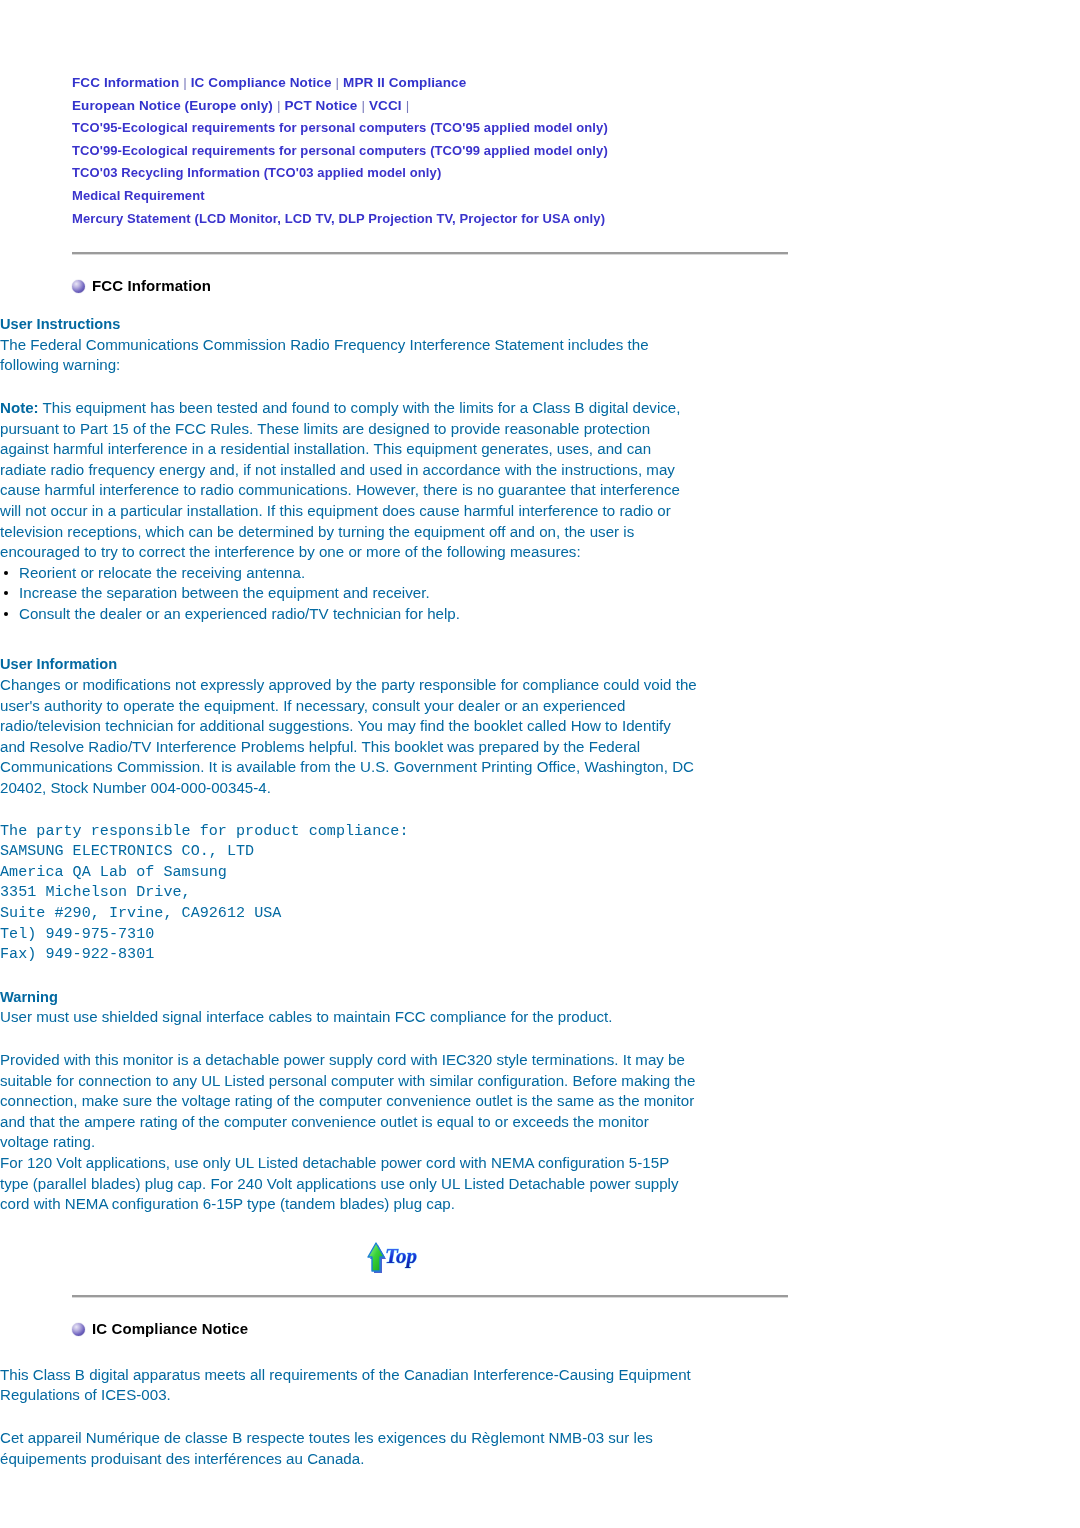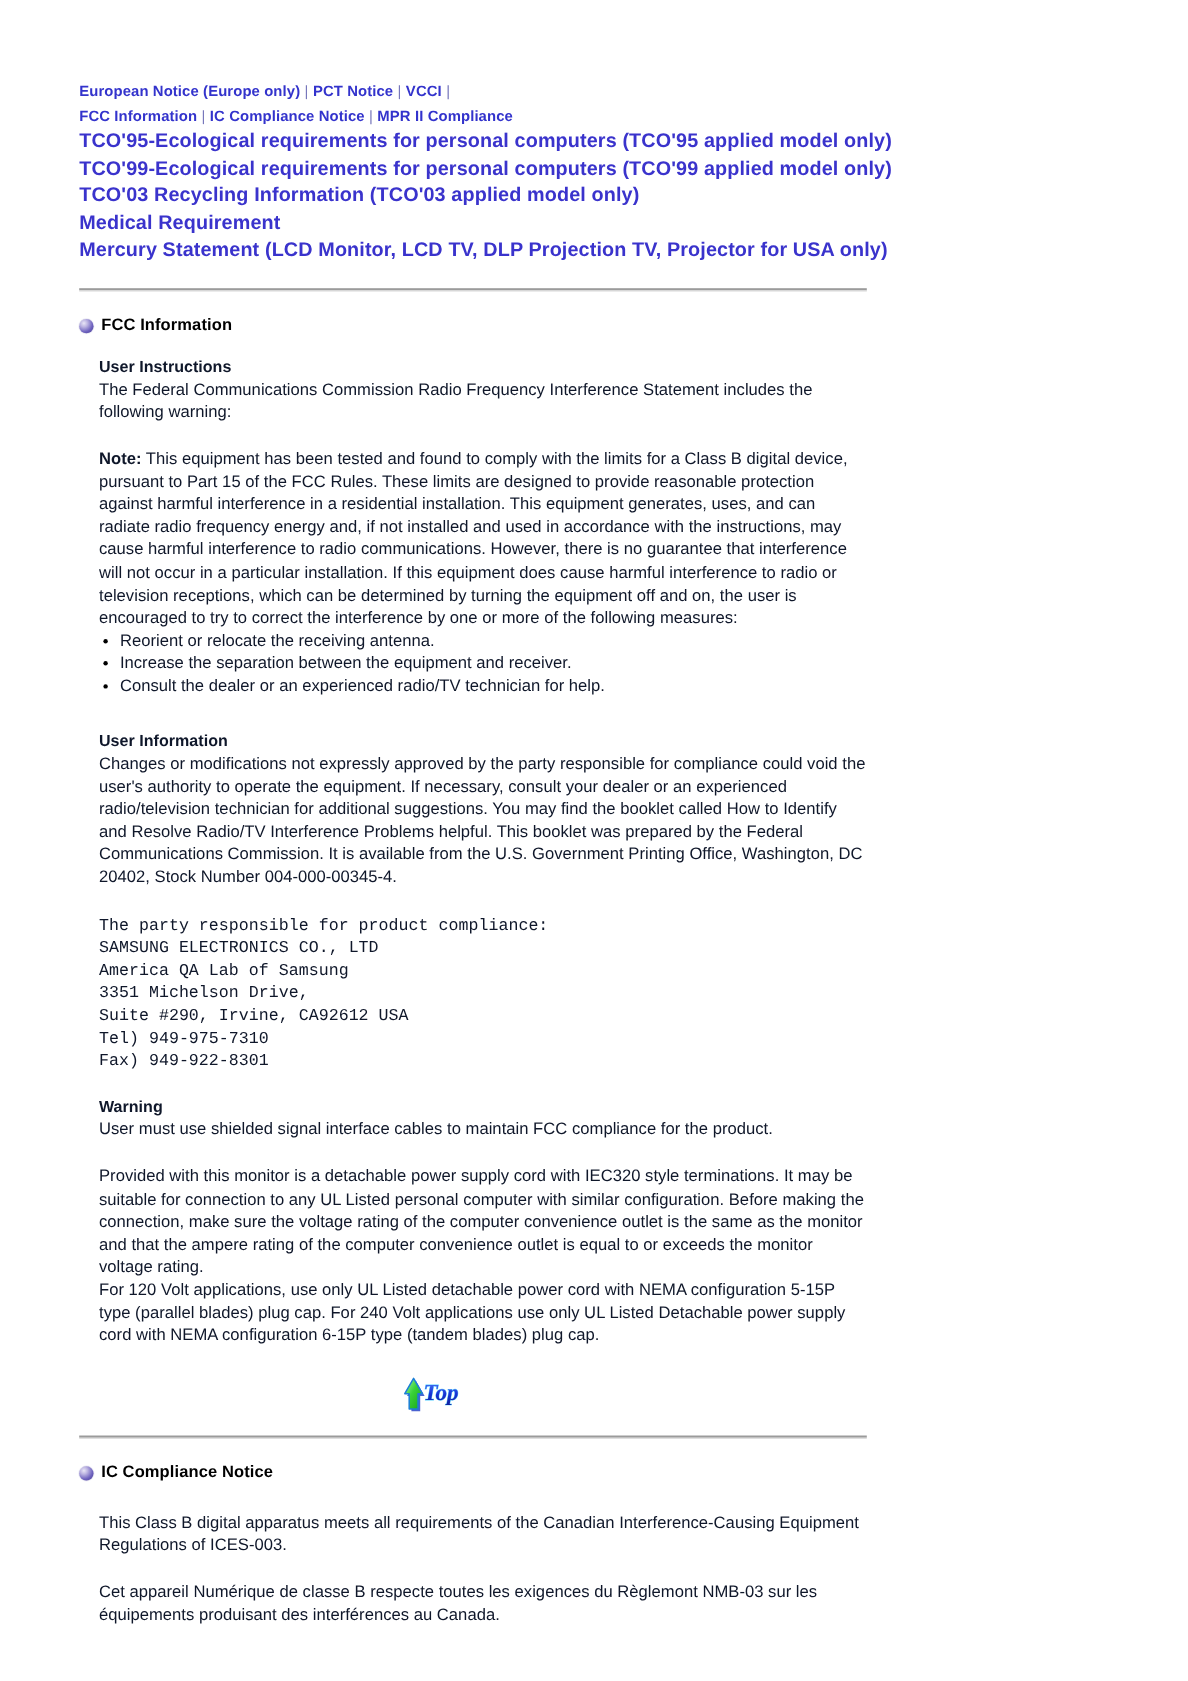--- a/index.html
+++ b/index.html
@@ -37,21 +37,21 @@
     text-decoration: none;
     font-weight: bold;
     letter-spacing: 0.1px;
   }
   .nav .sep {
     color: #7777bb;
     font-weight: normal;
     padding: 0 4px;
   }
   .nav-row.small a {
-    font-size: 18px;
+    font-size: 13px;
     font-weight: bold;
     color: #3a33cc;
   }
 
   
   hr.rule {
     border: none;
     border-top: 2px solid #9b9b9b;
     border-bottom: 1px solid #d8d8d8;
     height: 0;
@@ -78,25 +78,24 @@
     flex: 0 0 13px;
     background:
       radial-gradient(circle at 33% 30%, #e9e6f6 0%, #bdb5e2 26%, #6f63bf 62%, #443a8e 100%);
     box-shadow: 0 0 1px rgba(90,80,160,0.8);
     position: relative;
     top: 1px;
   }
 
   
   .body-block {
-    margin-left: 90px;
     width: 700px;
     font-size: 15.1px;
     line-height: 20.6px;
-    color: #0f172a;
+    color: #0369a1;
     letter-spacing: 0.02px;
   }
   .body-block p {
     margin: 0;
   }
   .sub-head {
     font-weight: bold;
     font-size: 14.6px;
     margin: 0;
   }
@@ -140,25 +139,25 @@
   .top-btn svg { display: block; }
 </style>
 </head>
 <body>
 
 <div class="page">
 
   <div class="nav">
 
     <div class="nav-row">
+      <a href="#">FCC Information</a><span class="sep">|</span><a href="#">IC Compliance Notice</a><span class="sep">|</span><a href="#">MPR II Compliance</a>
+    </div>
+
+    <div class="nav-row">
       <a href="#">European Notice (Europe only)</a><span class="sep">|</span><a href="#">PCT Notice</a><span class="sep">|</span><a href="#">VCCI</a><span class="sep">|</span>
-    </div>
-
-    <div class="nav-row">
-      <a href="#">FCC Information</a><span class="sep">|</span><a href="#">IC Compliance Notice</a><span class="sep">|</span><a href="#">MPR II Compliance</a>
     </div>
 
     <div class="nav-row small">
       <a href="#">TCO'95-Ecological requirements for personal computers (TCO'95 applied model only)</a>
     </div>
     <div class="nav-row small">
       <a href="#">TCO'99-Ecological requirements for personal computers (TCO'99 applied model only)</a>
     </div>
     <div class="nav-row small">
       <a href="#">TCO'03 Recycling Information (TCO'03 applied model only)</a>

